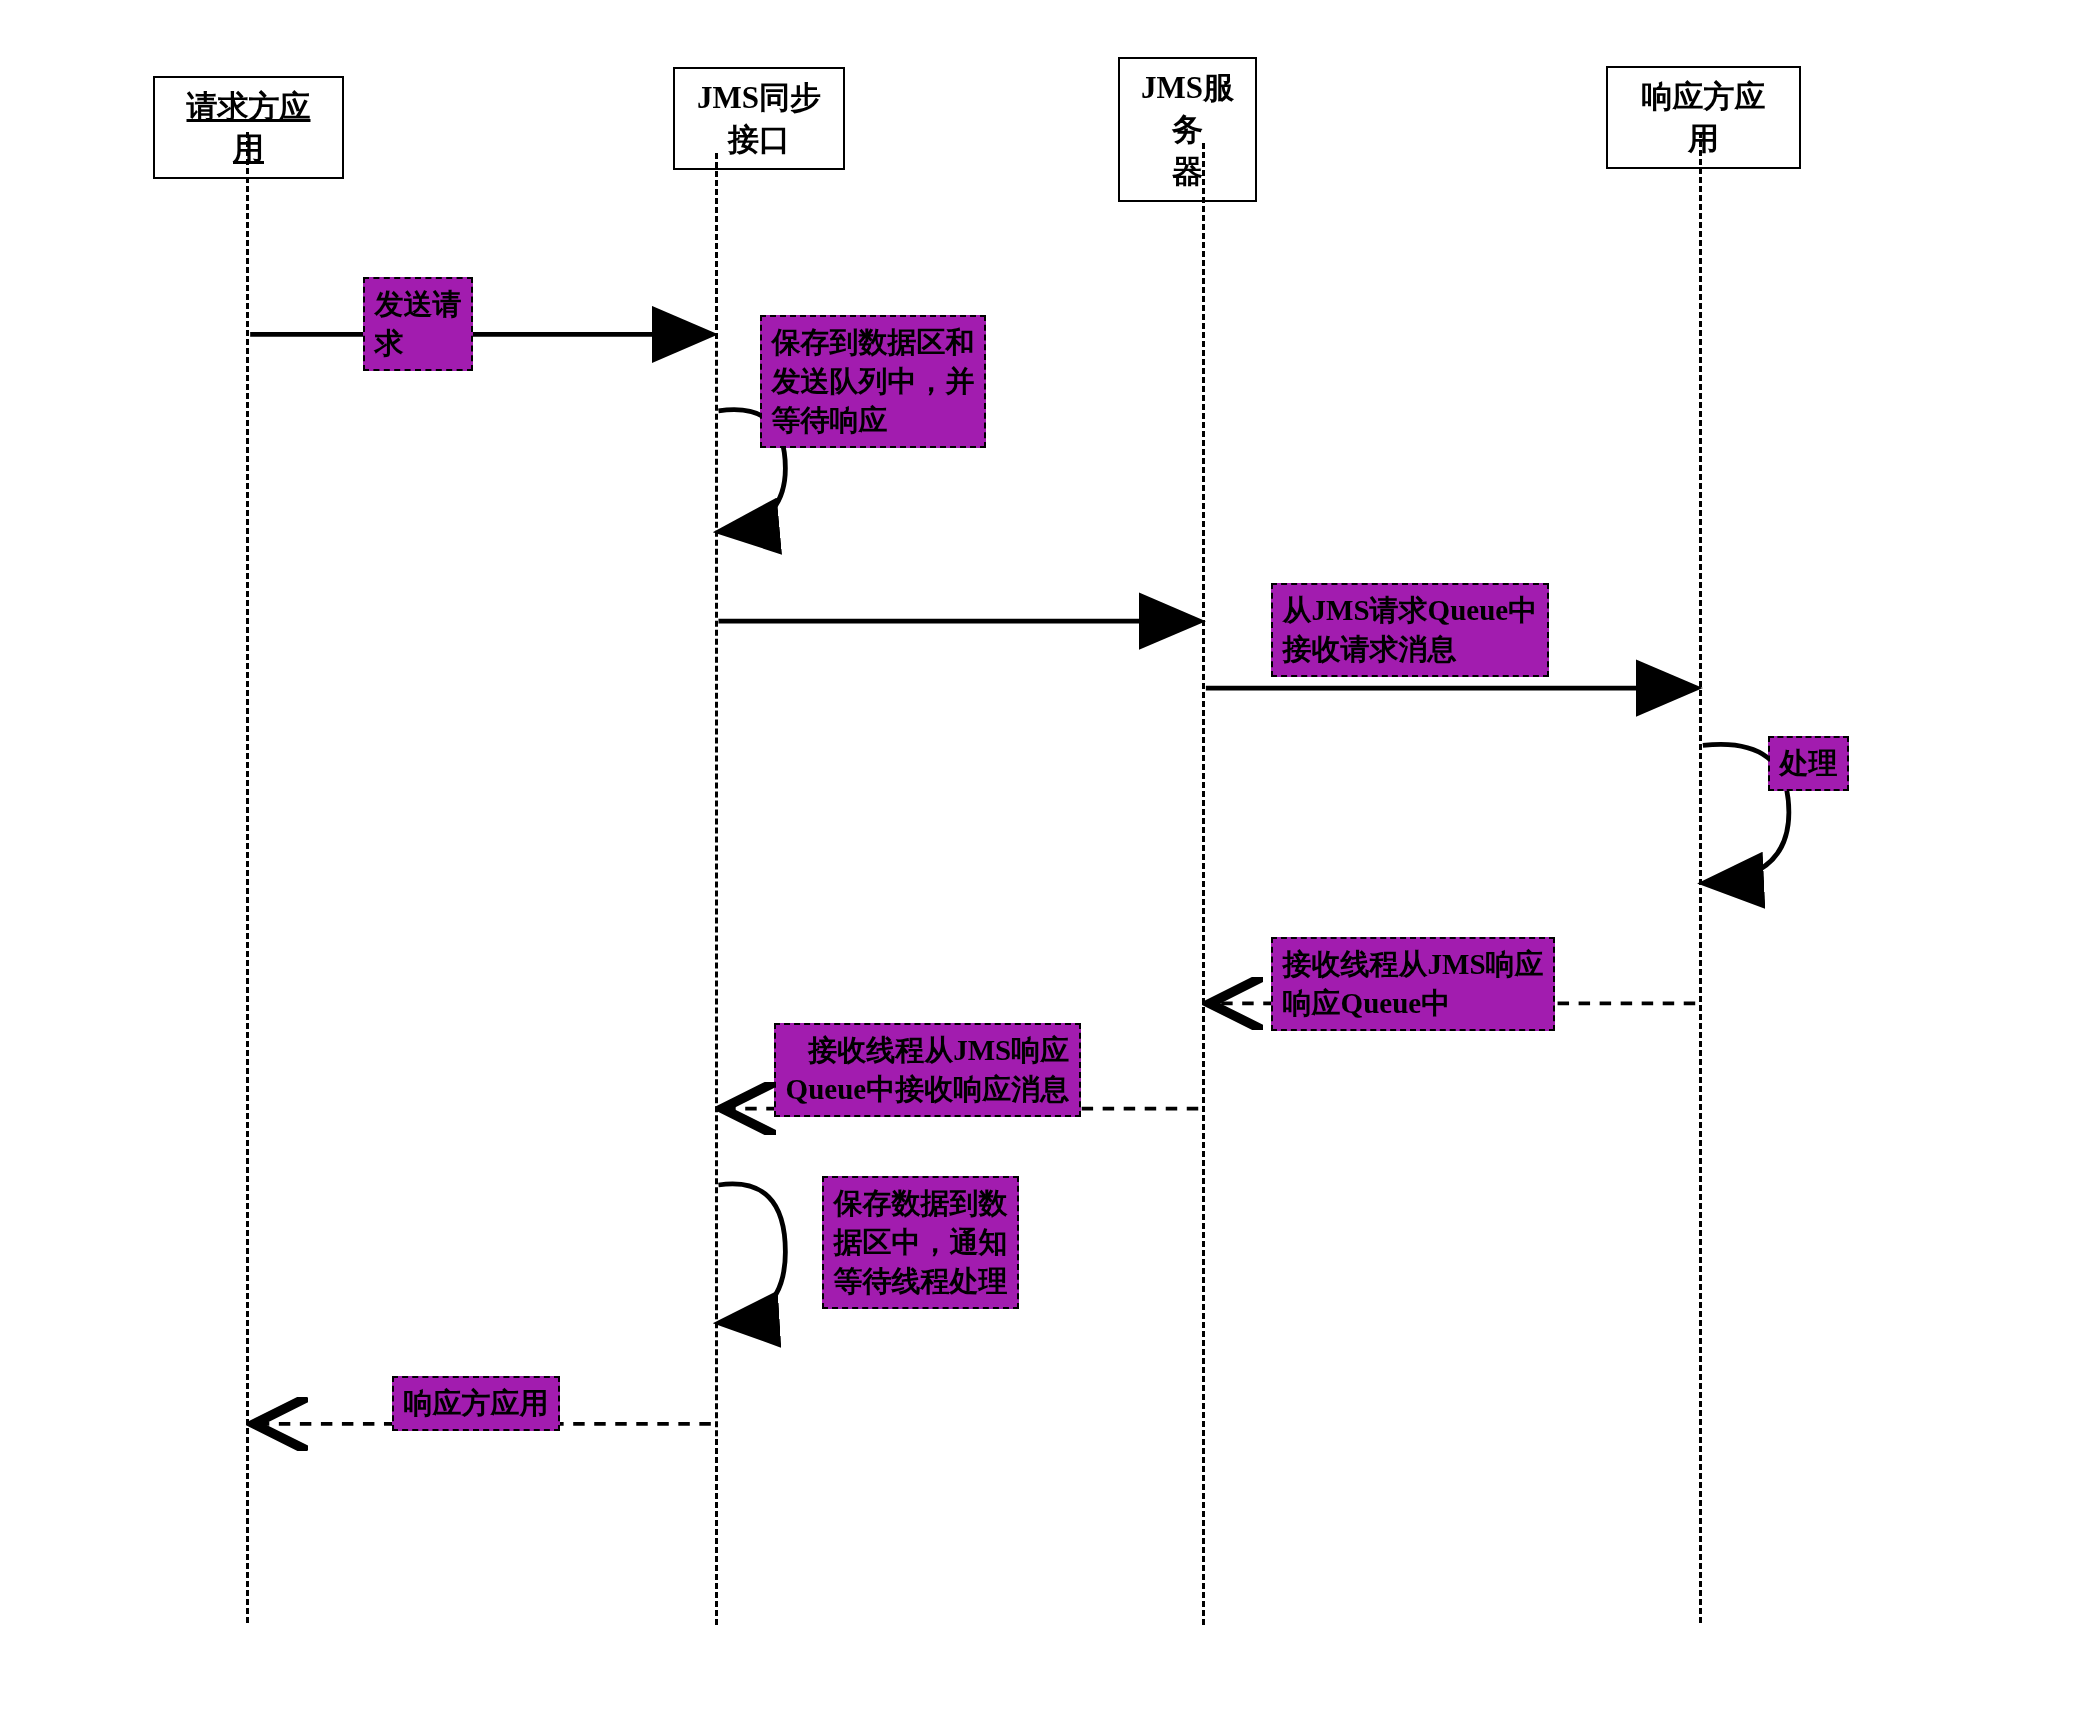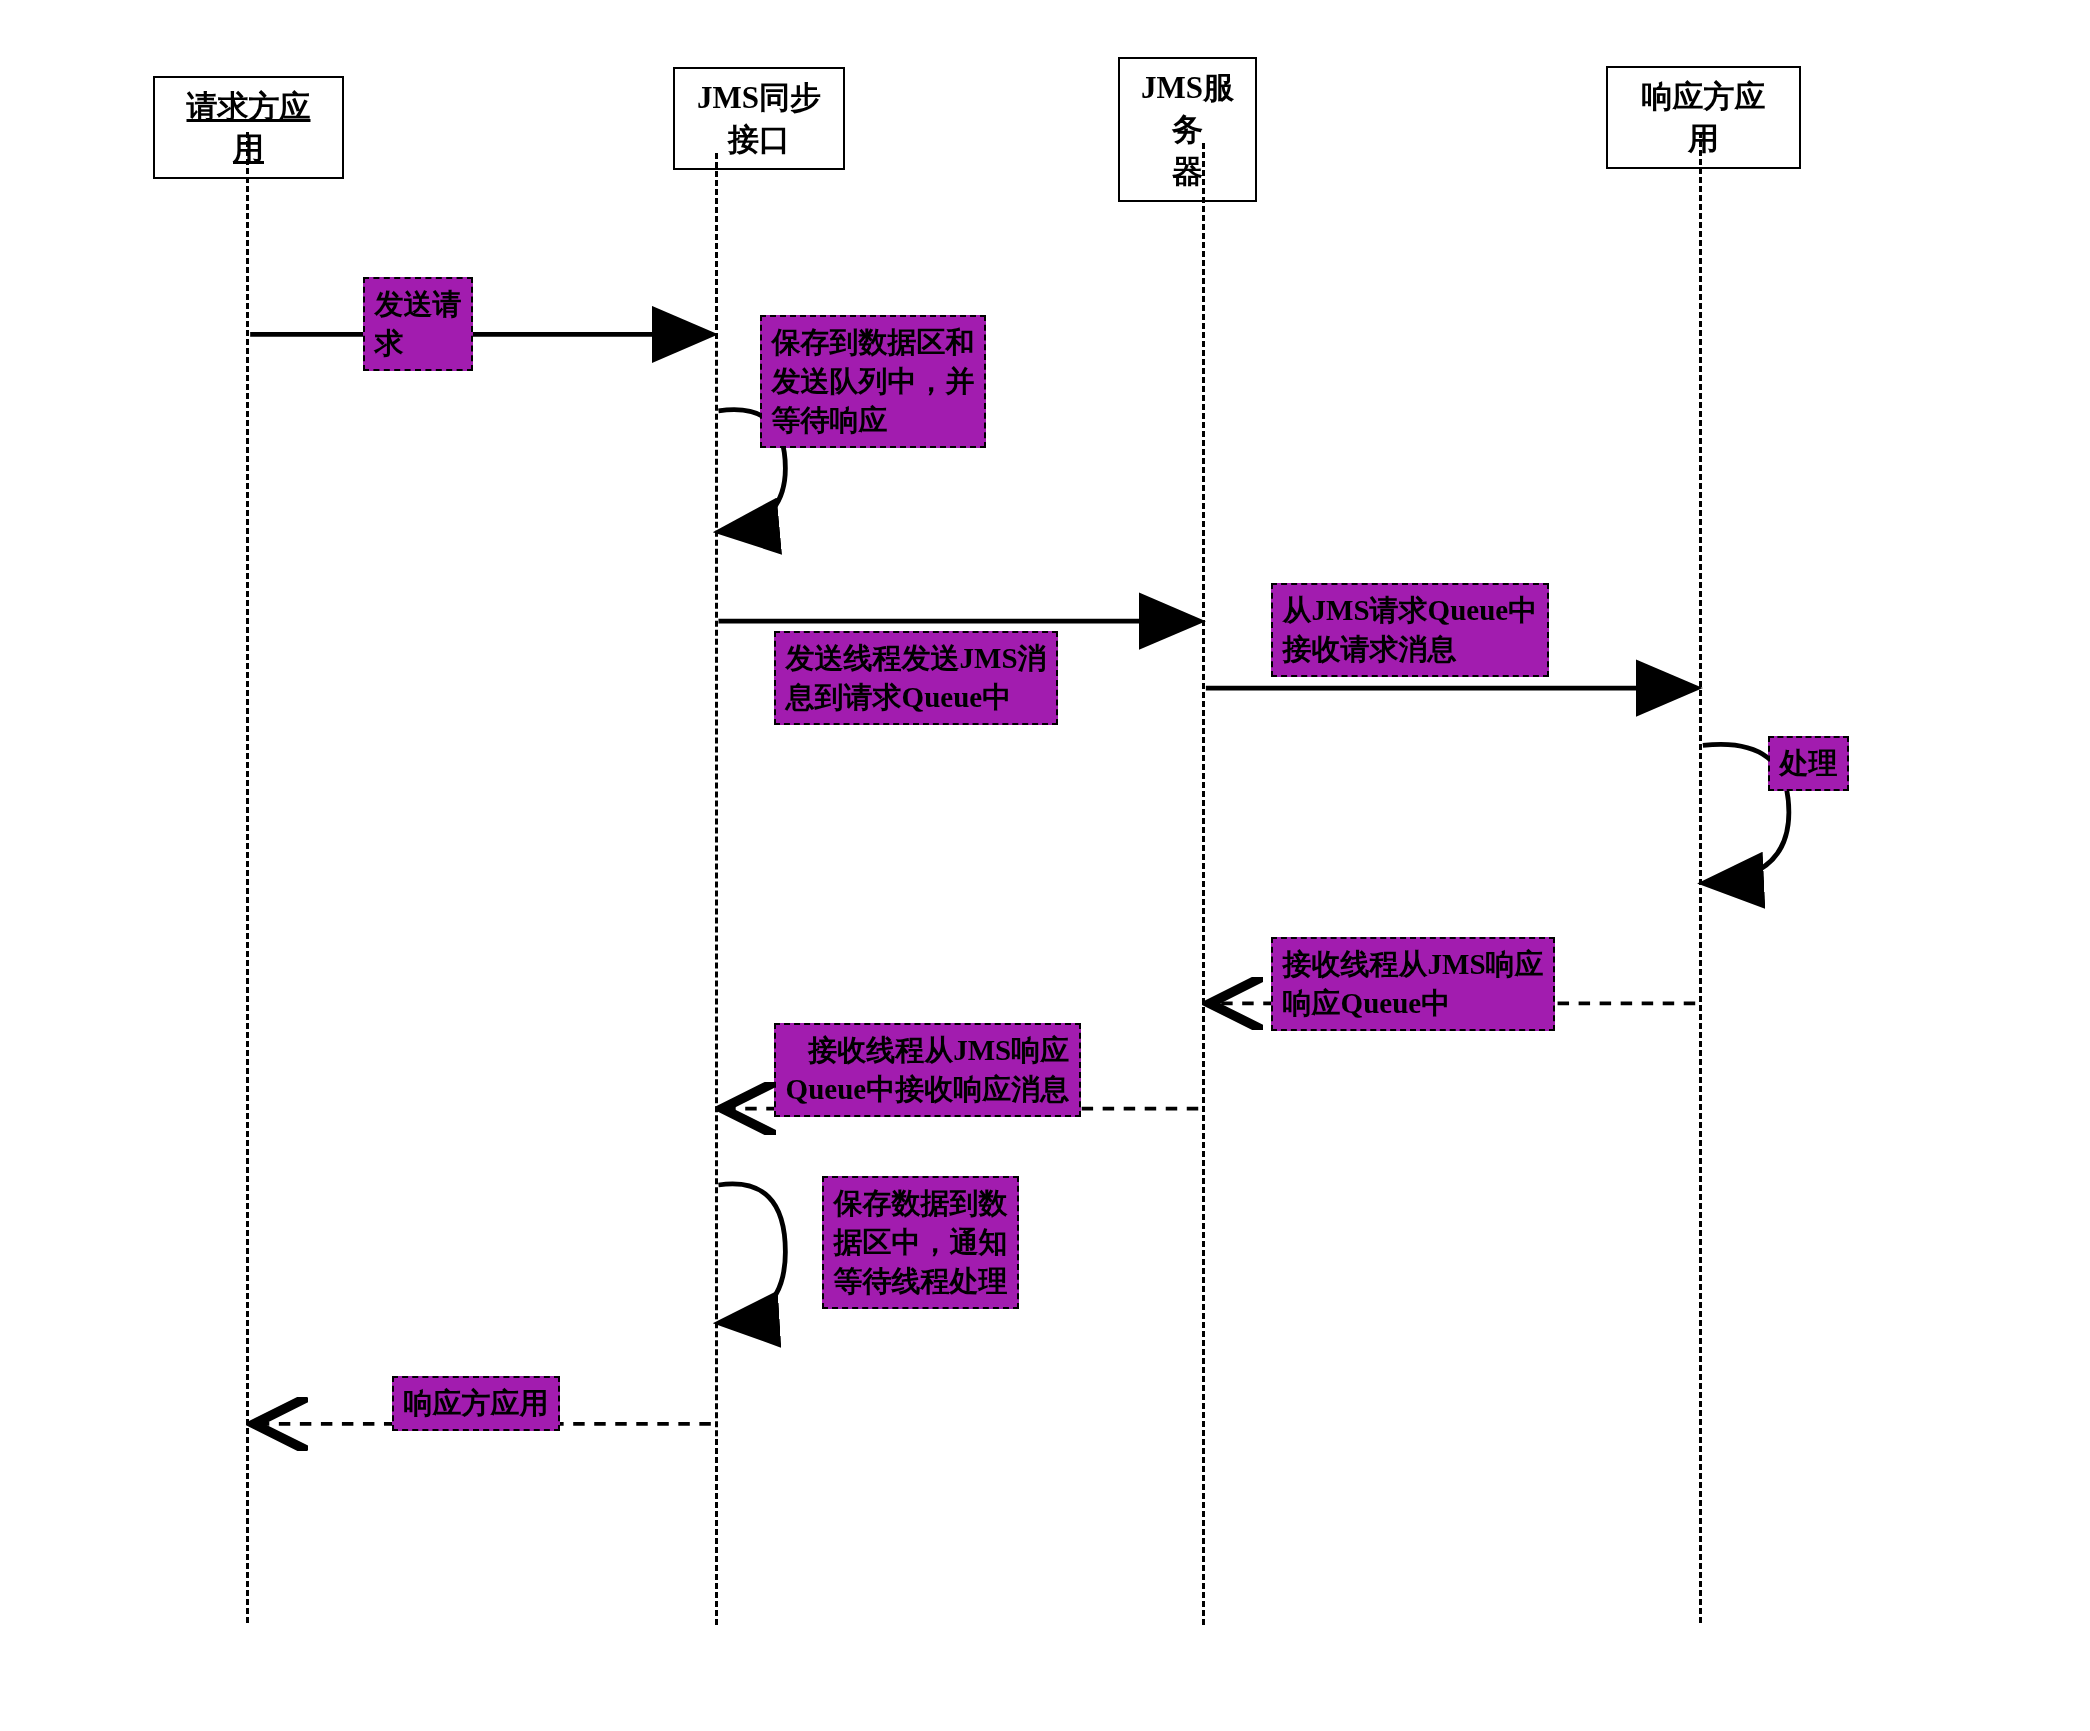--- a/index.html
+++ b/index.html
@@ -96,24 +96,20 @@
     <span style="white-space:pre-line;">发送请
 求</span>
   </div>
 
   <div class="msg-box" style="left:722px; top:277px;">
     <span style="white-space:pre-line;">保存到数据区和
 发送队列中，并
 等待响应</span>
   </div>
 
-  <div class="msg-box" style="left:736px; top:593px;">
-    <span style="white-space:pre-line;">发送线程发送JMS消
-息到请求Queue中</span>
-  </div>
 
   <div class="msg-box" style="left:1233px; top:545px;">
     <span style="white-space:pre-line;margin-top:44px;">从JMS请求Queue中
 接收请求消息</span>
   </div>
 
   <div class="msg-box" style="left:1730px; top:698px;">
     <span>处理</span>
   </div>
 

